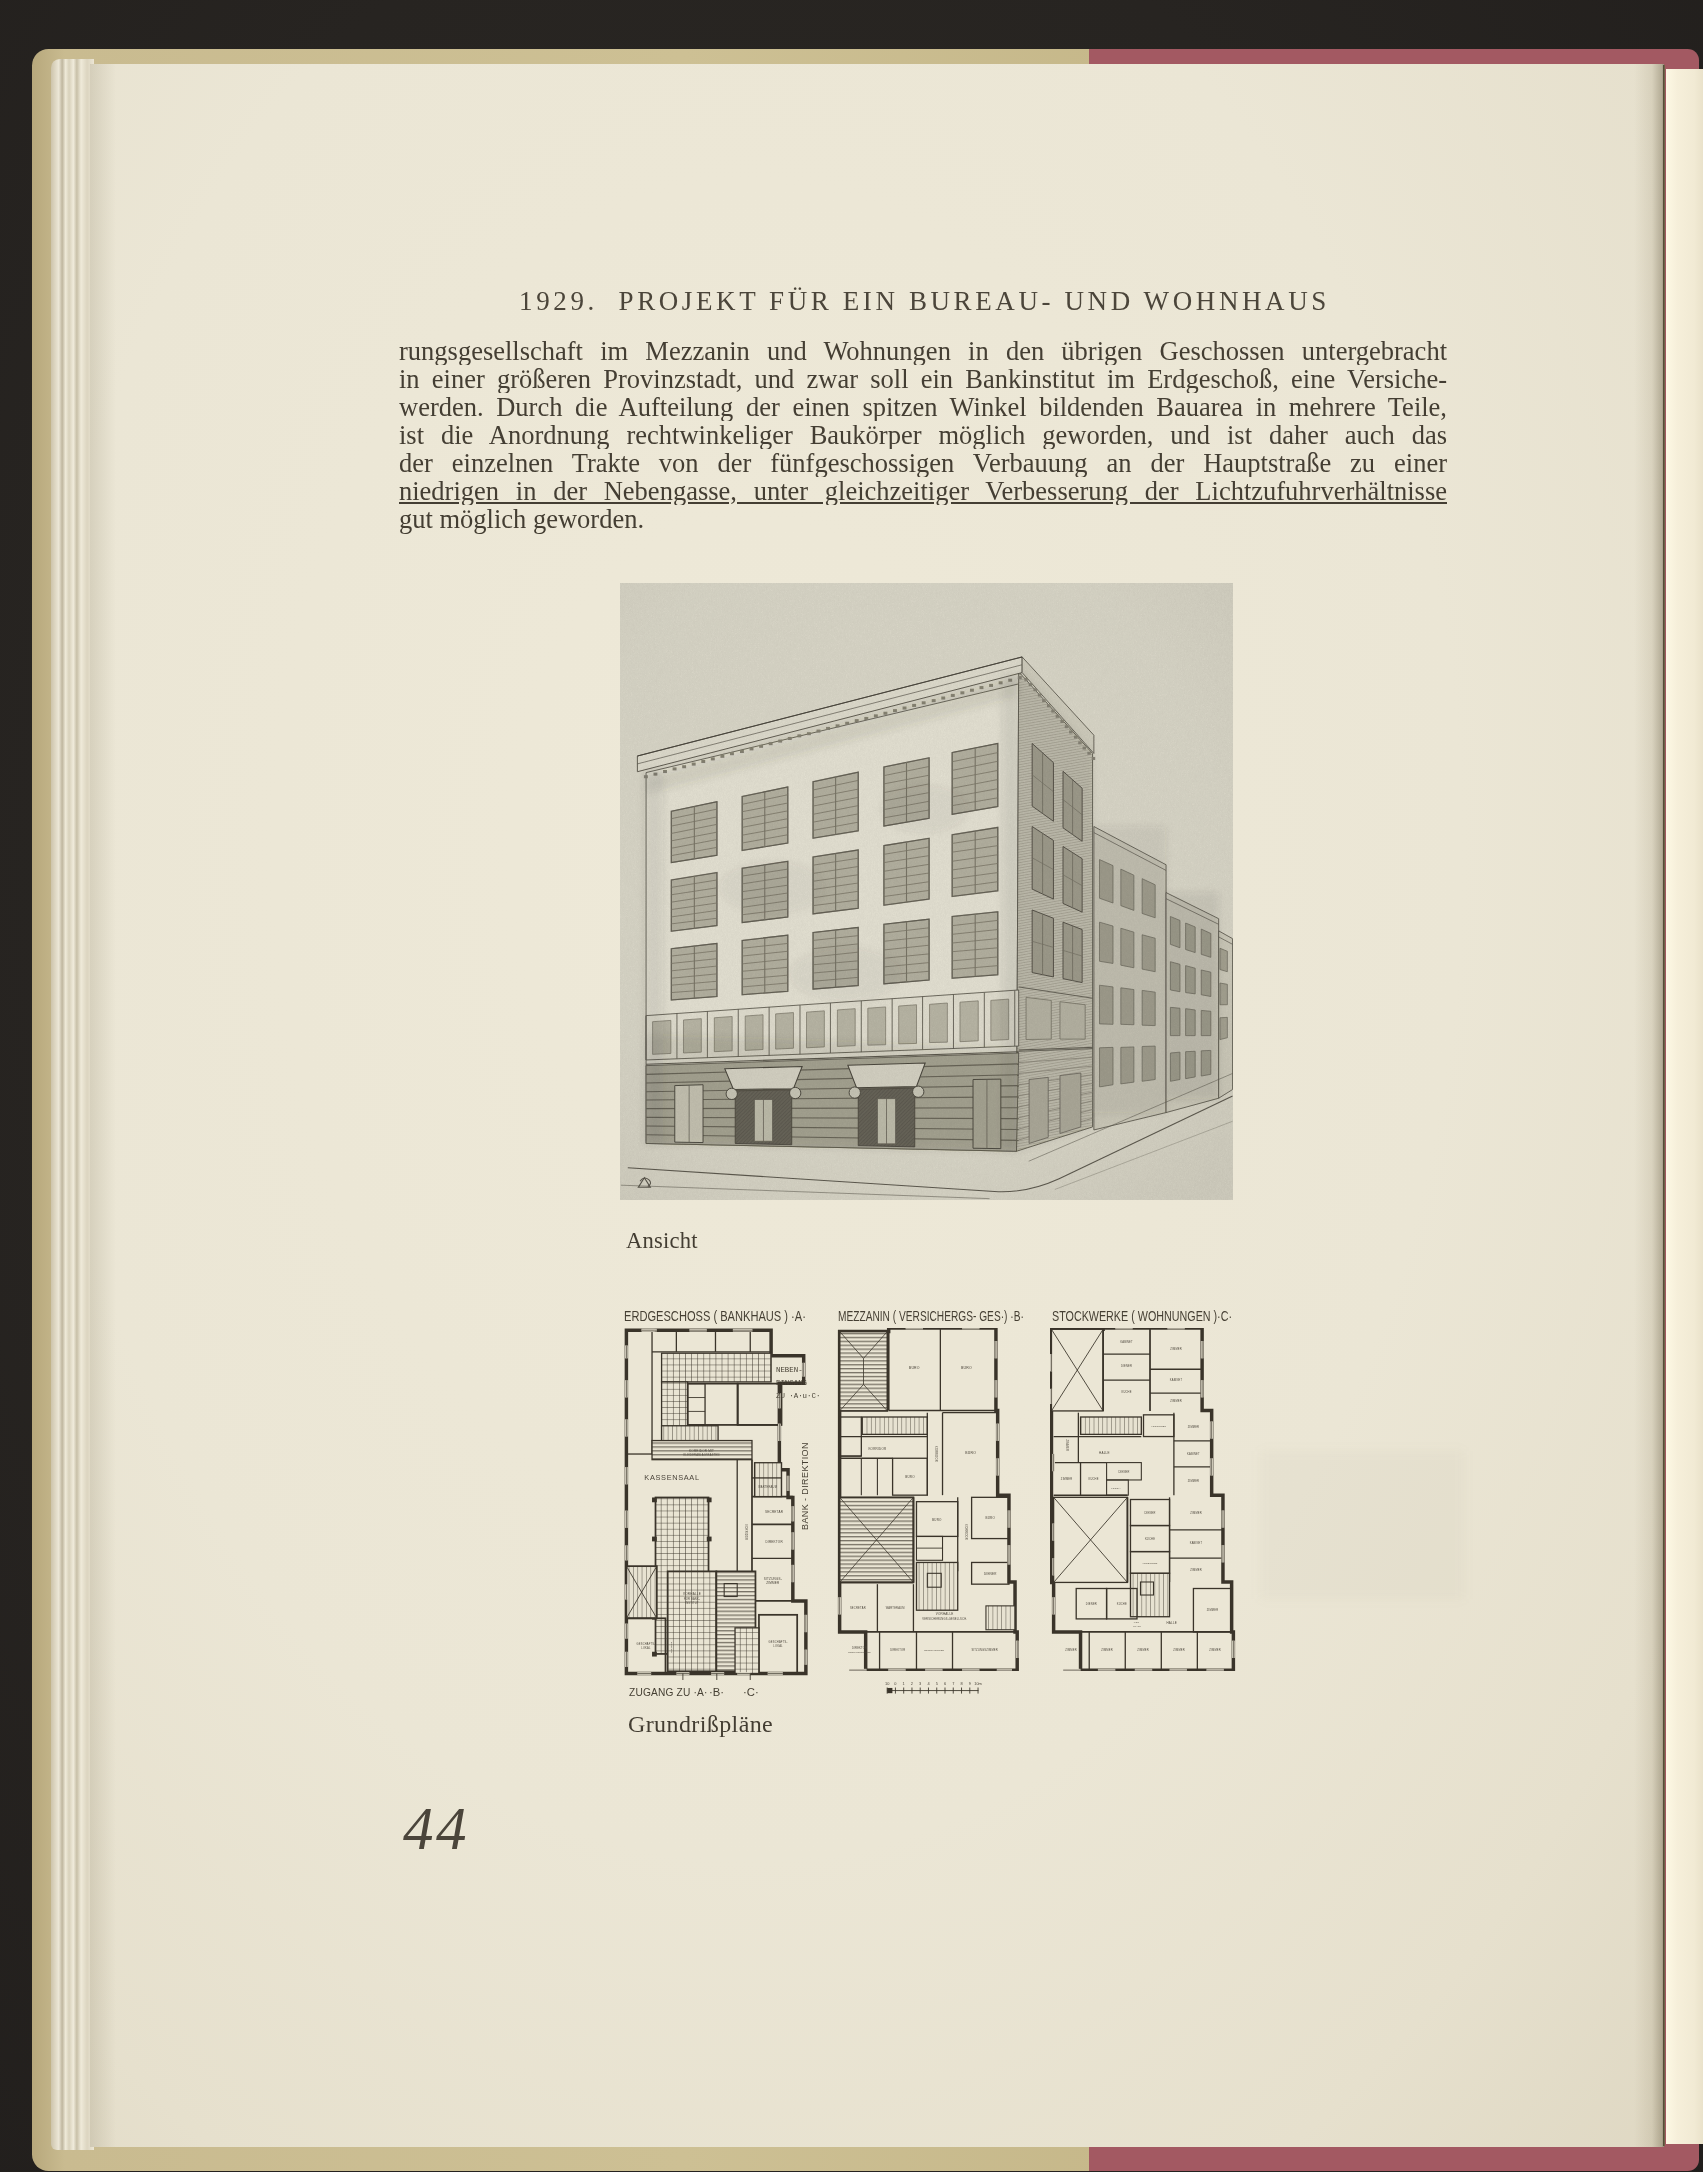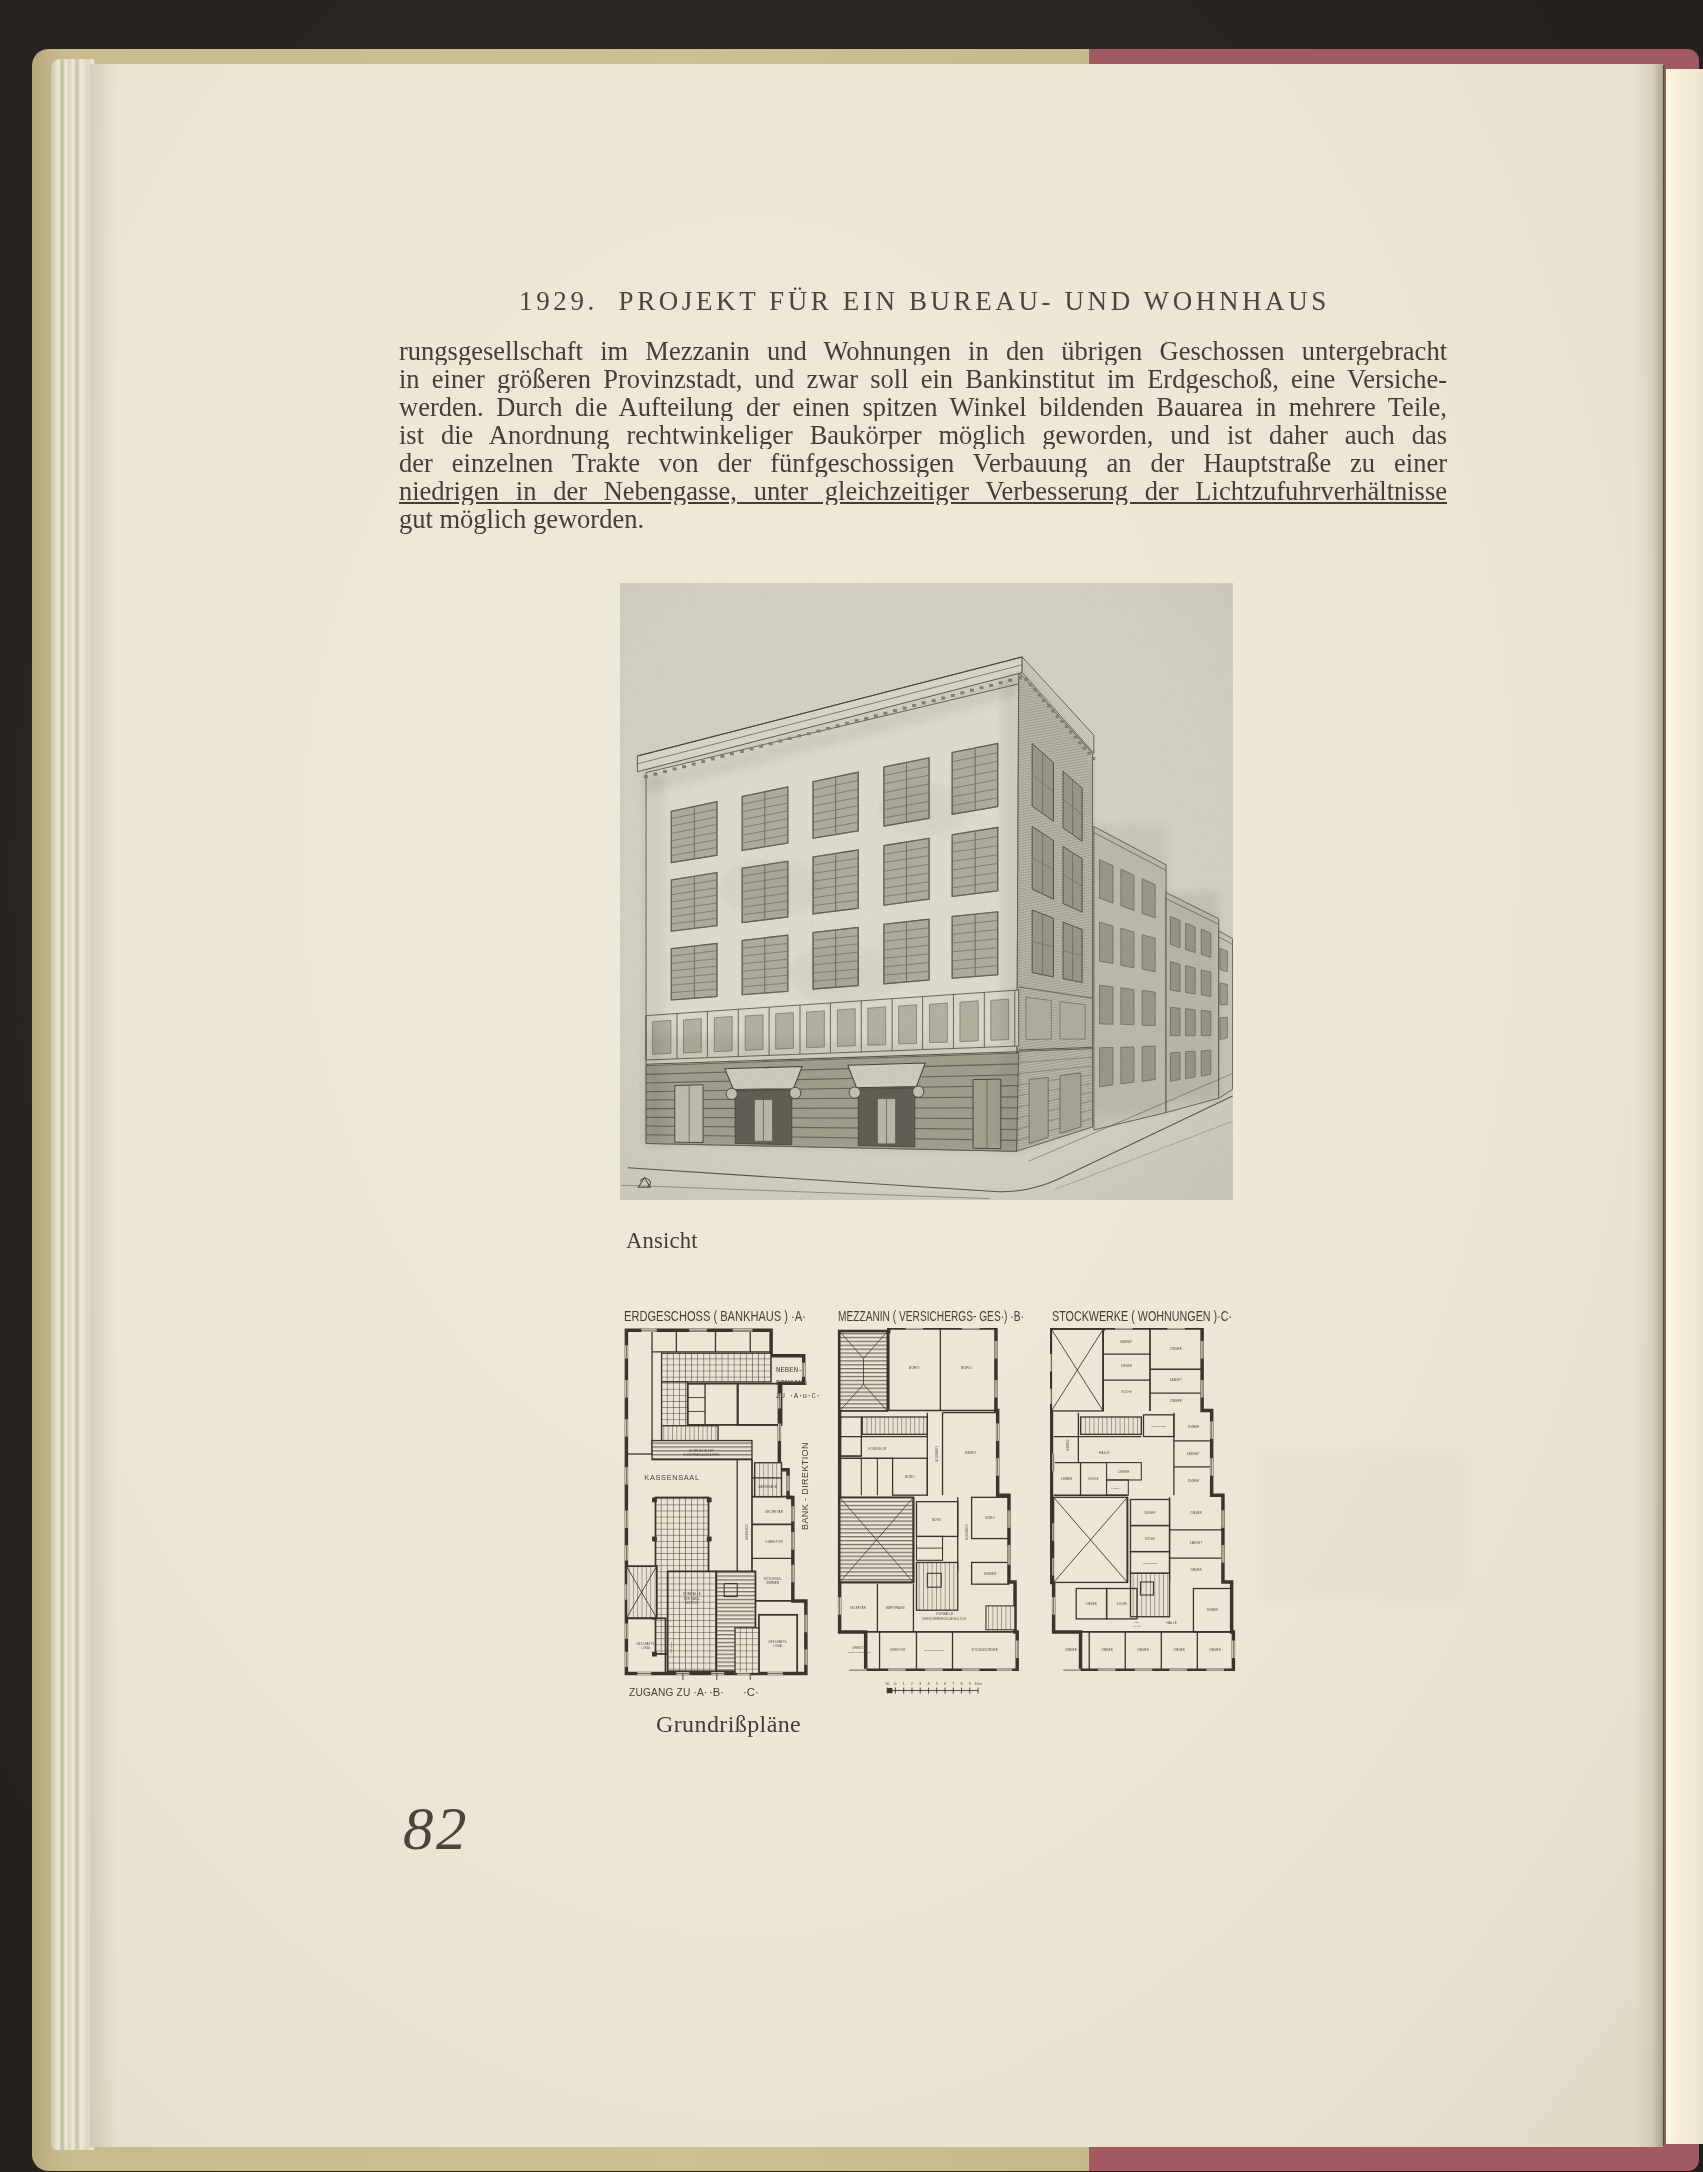--- a/index.html
+++ b/index.html
@@ -34,23 +34,23 @@
 <div style="text-align:justify;text-align-last:justify;height:28px;overflow:hidden;">in einer größeren Provinzstadt, und zwar soll ein Bankinstitut im Erdgeschoß, eine Versiche-</div>
 <div style="text-align:justify;text-align-last:justify;height:28px;overflow:hidden;">werden. Durch die Aufteilung der einen spitzen Winkel bildenden Bauarea in mehrere Teile,</div>
 <div style="text-align:justify;text-align-last:justify;height:28px;overflow:hidden;">ist die Anordnung rechtwinkeliger Baukörper möglich geworden, und ist daher auch das Abtreppen</div>
 <div style="text-align:justify;text-align-last:justify;height:28px;overflow:hidden;">der einzelnen Trakte von der fünfgeschossigen Verbauung an der Hauptstraße zu einer</div>
 <div style="text-align:justify;text-align-last:justify;height:28px;overflow:hidden;text-decoration:underline;">niedrigen in der Nebengasse, unter gleichzeitiger Verbesserung der Lichtzufuhrverhältnisse</div>
 <div style="height:28px;">gut möglich geworden.</div>
 </div>
 
 <div class="abs" style="left:626px;top:1228px;font-size:22.6px;color:#433d32;letter-spacing:0.2px;">Ansicht</div>
 
-<div class="abs" style="left:656px;top:1711px;font-size:24px;letter-spacing:-0.4px;color:#433d32;letter-spacing:0.4px;">Grundrißpläne</div>
-
-<div class="abs" style="left:403px;top:1794px;font-size:61px;font-style:italic;color:#4b453b;letter-spacing:2.6px;">82</div>
+<div class="abs" style="left:628px;top:1711px;font-size:24px;letter-spacing:-0.4px;color:#433d32;letter-spacing:0.4px;">Grundrißpläne</div>
+
+<div class="abs" style="left:403px;top:1794px;font-size:61px;font-style:italic;color:#4b453b;letter-spacing:2.6px;">44</div>
 
 <svg class="abs" style="left:620px;top:583px" width="613" height="617" viewBox="0 0 1410 1419">
 <rect x="0" y="0" width="1410" height="1419" fill="#e0ddce"></rect>
 <rect x="0" y="0" width="1410" height="1419" fill="url(#plv)"></rect>
 <defs>
       <radialGradient id="plv" cx="0.45" cy="0.42" r="0.75">
         <stop offset="0%" stop-color="#e1decf"></stop>
         <stop offset="70%" stop-color="#dedbcc"></stop>
         <stop offset="100%" stop-color="#d6d3c4"></stop>
       </radialGradient>

